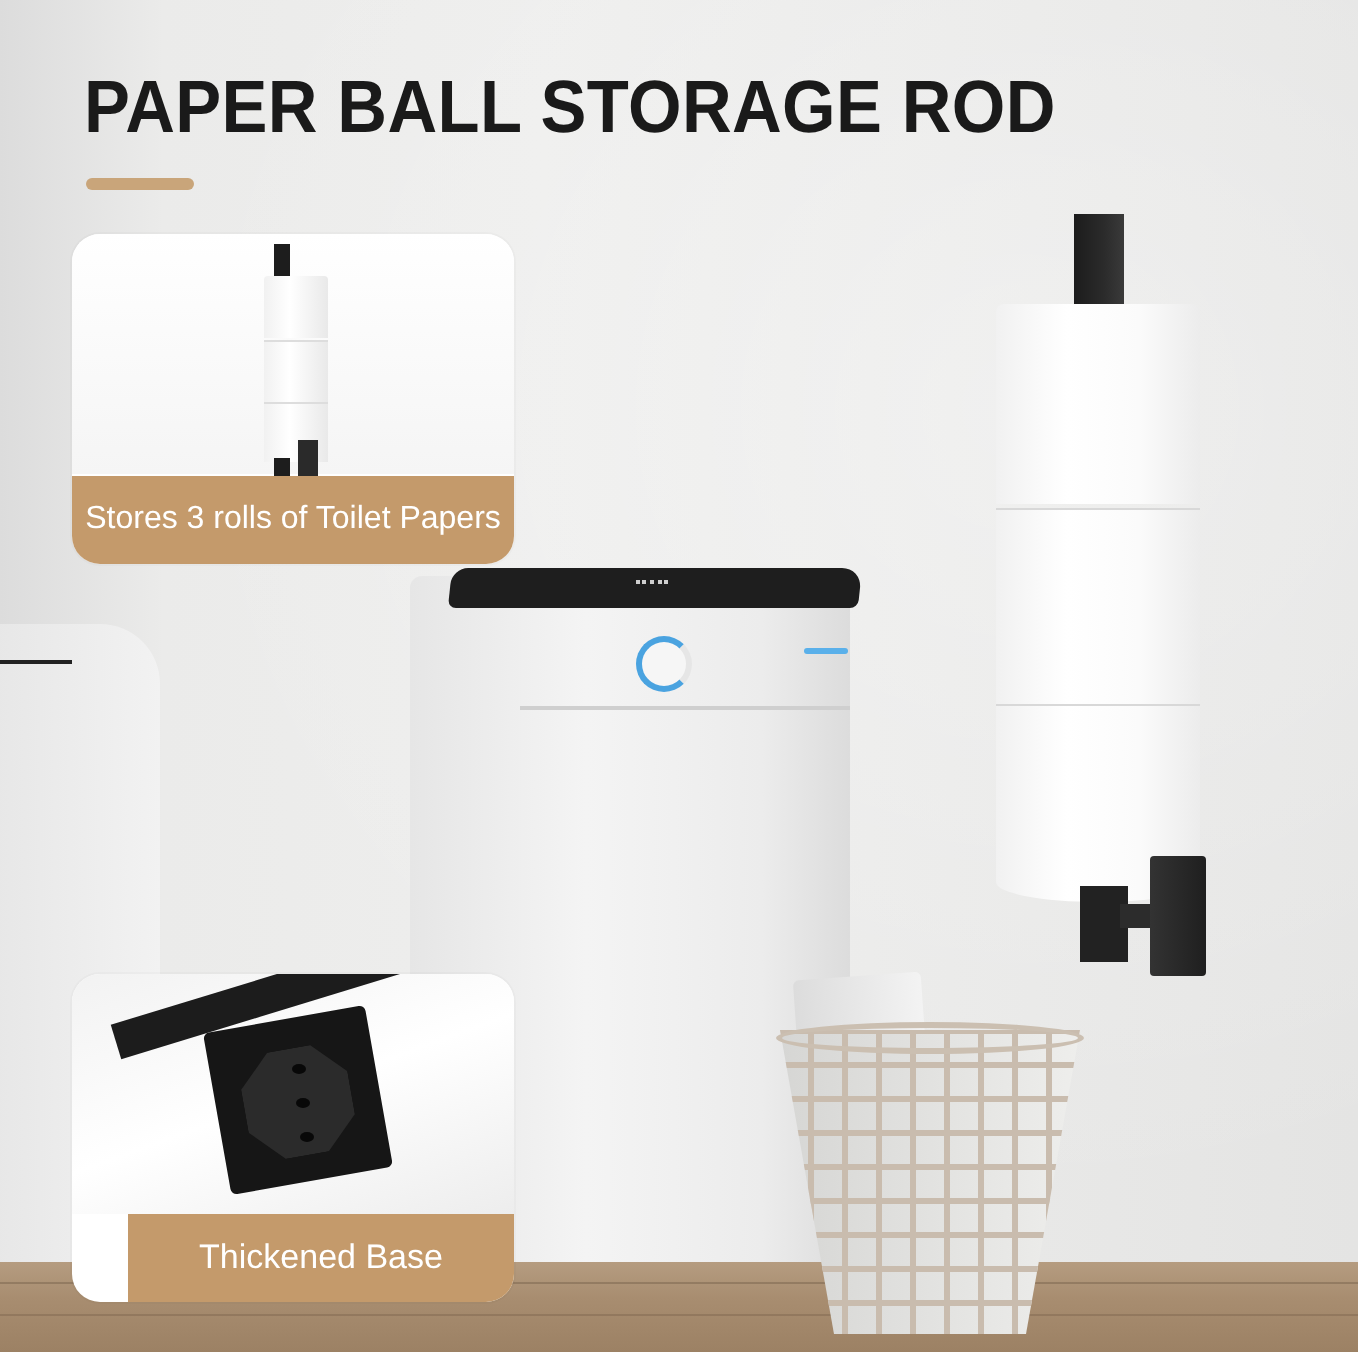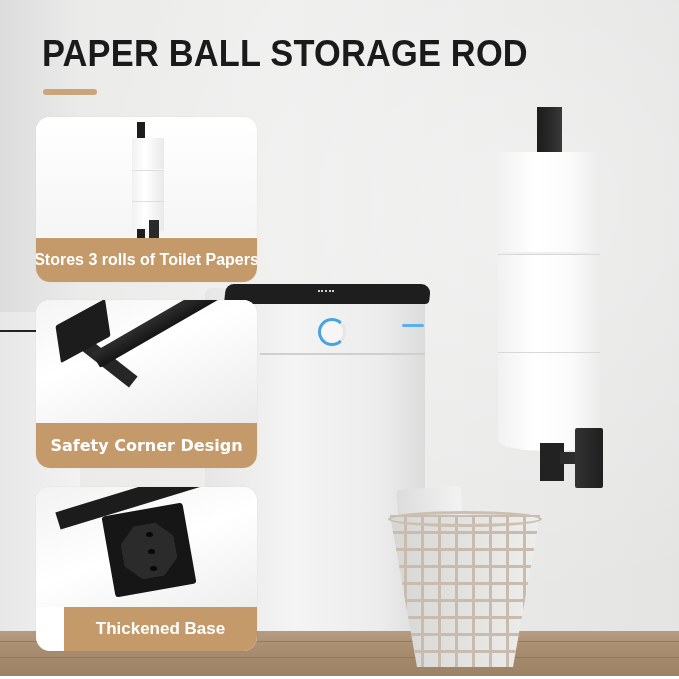--- a/index.html
+++ b/index.html
@@ -48,21 +48,21 @@
   .accent-bar { position:absolute; left:43px; top:89px; width:54px; height:6px; border-radius:3px; background:#c9a57a; }
   
   .card { position:absolute; left:36px; width:221px; border-radius:14px; overflow:hidden; background:#ffffff; box-shadow:0 0 0 1px rgba(0,0,0,0.02); }
   .card1 { top:117px; height:165px; }
   .card2 { top:300px; height:168px; }
   .card3 { top:487px; height:164px; }
   .card-img { position:absolute; left:0; top:0; right:0; background:linear-gradient(180deg,#ffffff,#f5f5f5); }
   .card1 .card-img { height:120px; }
   .card2 .card-img { height:123px; background:linear-gradient(160deg,#f4f4f4,#ffffff 40%,#eaeaea); }
   .card3 .card-img { height:120px; background:linear-gradient(160deg,#f2f2f2,#ffffff 50%,#ededed); }
-  .card-label { position:absolute; left:0; right:0; bottom:0; background:#c49a6b; color:#ffffff; display:flex; align-items:center; justify-content:center; font-size:16.5px; white-space:nowrap;font-weight:bold; }
+  .card-label { position:absolute; left:0; right:0; bottom:0; background:#c49a6b; color:#ffffff; display:flex; align-items:center; justify-content:center; font-size:16.5px; white-space:nowrap; }
   .card1 .card-label { height:44px; font-size:16px; }
   .card2 .card-label { height:45px; font-family:"DejaVu Sans", sans-serif; font-size:16px; }
   .card3 .card-label { height:44px; font-size:17px;margin-left:28px; }
   
   .m-rod-top { position:absolute; left:101px; top:5px; width:8px; height:18px; background:#1d1d1d; }
   .m-roll { position:absolute; left:96px; width:32px; background:linear-gradient(90deg,#f1f1f1,#fff 40%,#e9e9e9); }
   .m-roll.a { top:21px; height:31px; border-radius:2px 2px 0 0; }
   .m-roll.b { top:53px; height:30px; border-top:1px solid #ddd; }
   .m-roll.c { top:84px; height:29px; border-top:1px solid #ddd; }
   .m-rod-bot { position:absolute; left:101px; top:112px; width:8px; height:12px; background:#1d1d1d; }
@@ -114,28 +114,20 @@
       <div class="m-rod-top"></div>
       <div class="m-roll a"></div>
       <div class="m-roll b"></div>
       <div class="m-roll c"></div>
       <div class="m-rod-bot"></div>
       <div class="m-plate"></div>
     </div>
     <div class="card-label">Stores 3 rolls of Toilet Papers</div>
   </div>
 
-  <div class="card card2">
-    <div class="card-img">
-      <div class="c2-stem"></div>
-      <div class="c2-plate"></div>
-      <div class="c2-bar"></div>
-    </div>
-    <div class="card-label">Safety Corner Design</div>
-  </div>
 
   <div class="card card3">
     <div class="card-img">
       <div class="c3-bar"></div>
       <div class="c3-base"></div>
       <div class="c3-inner"></div>
       <div class="c3-hole" style="left:110px;top:45px;"></div>
       <div class="c3-hole" style="left:112px;top:62px;"></div>
       <div class="c3-hole" style="left:114px;top:79px;"></div>
     </div>

